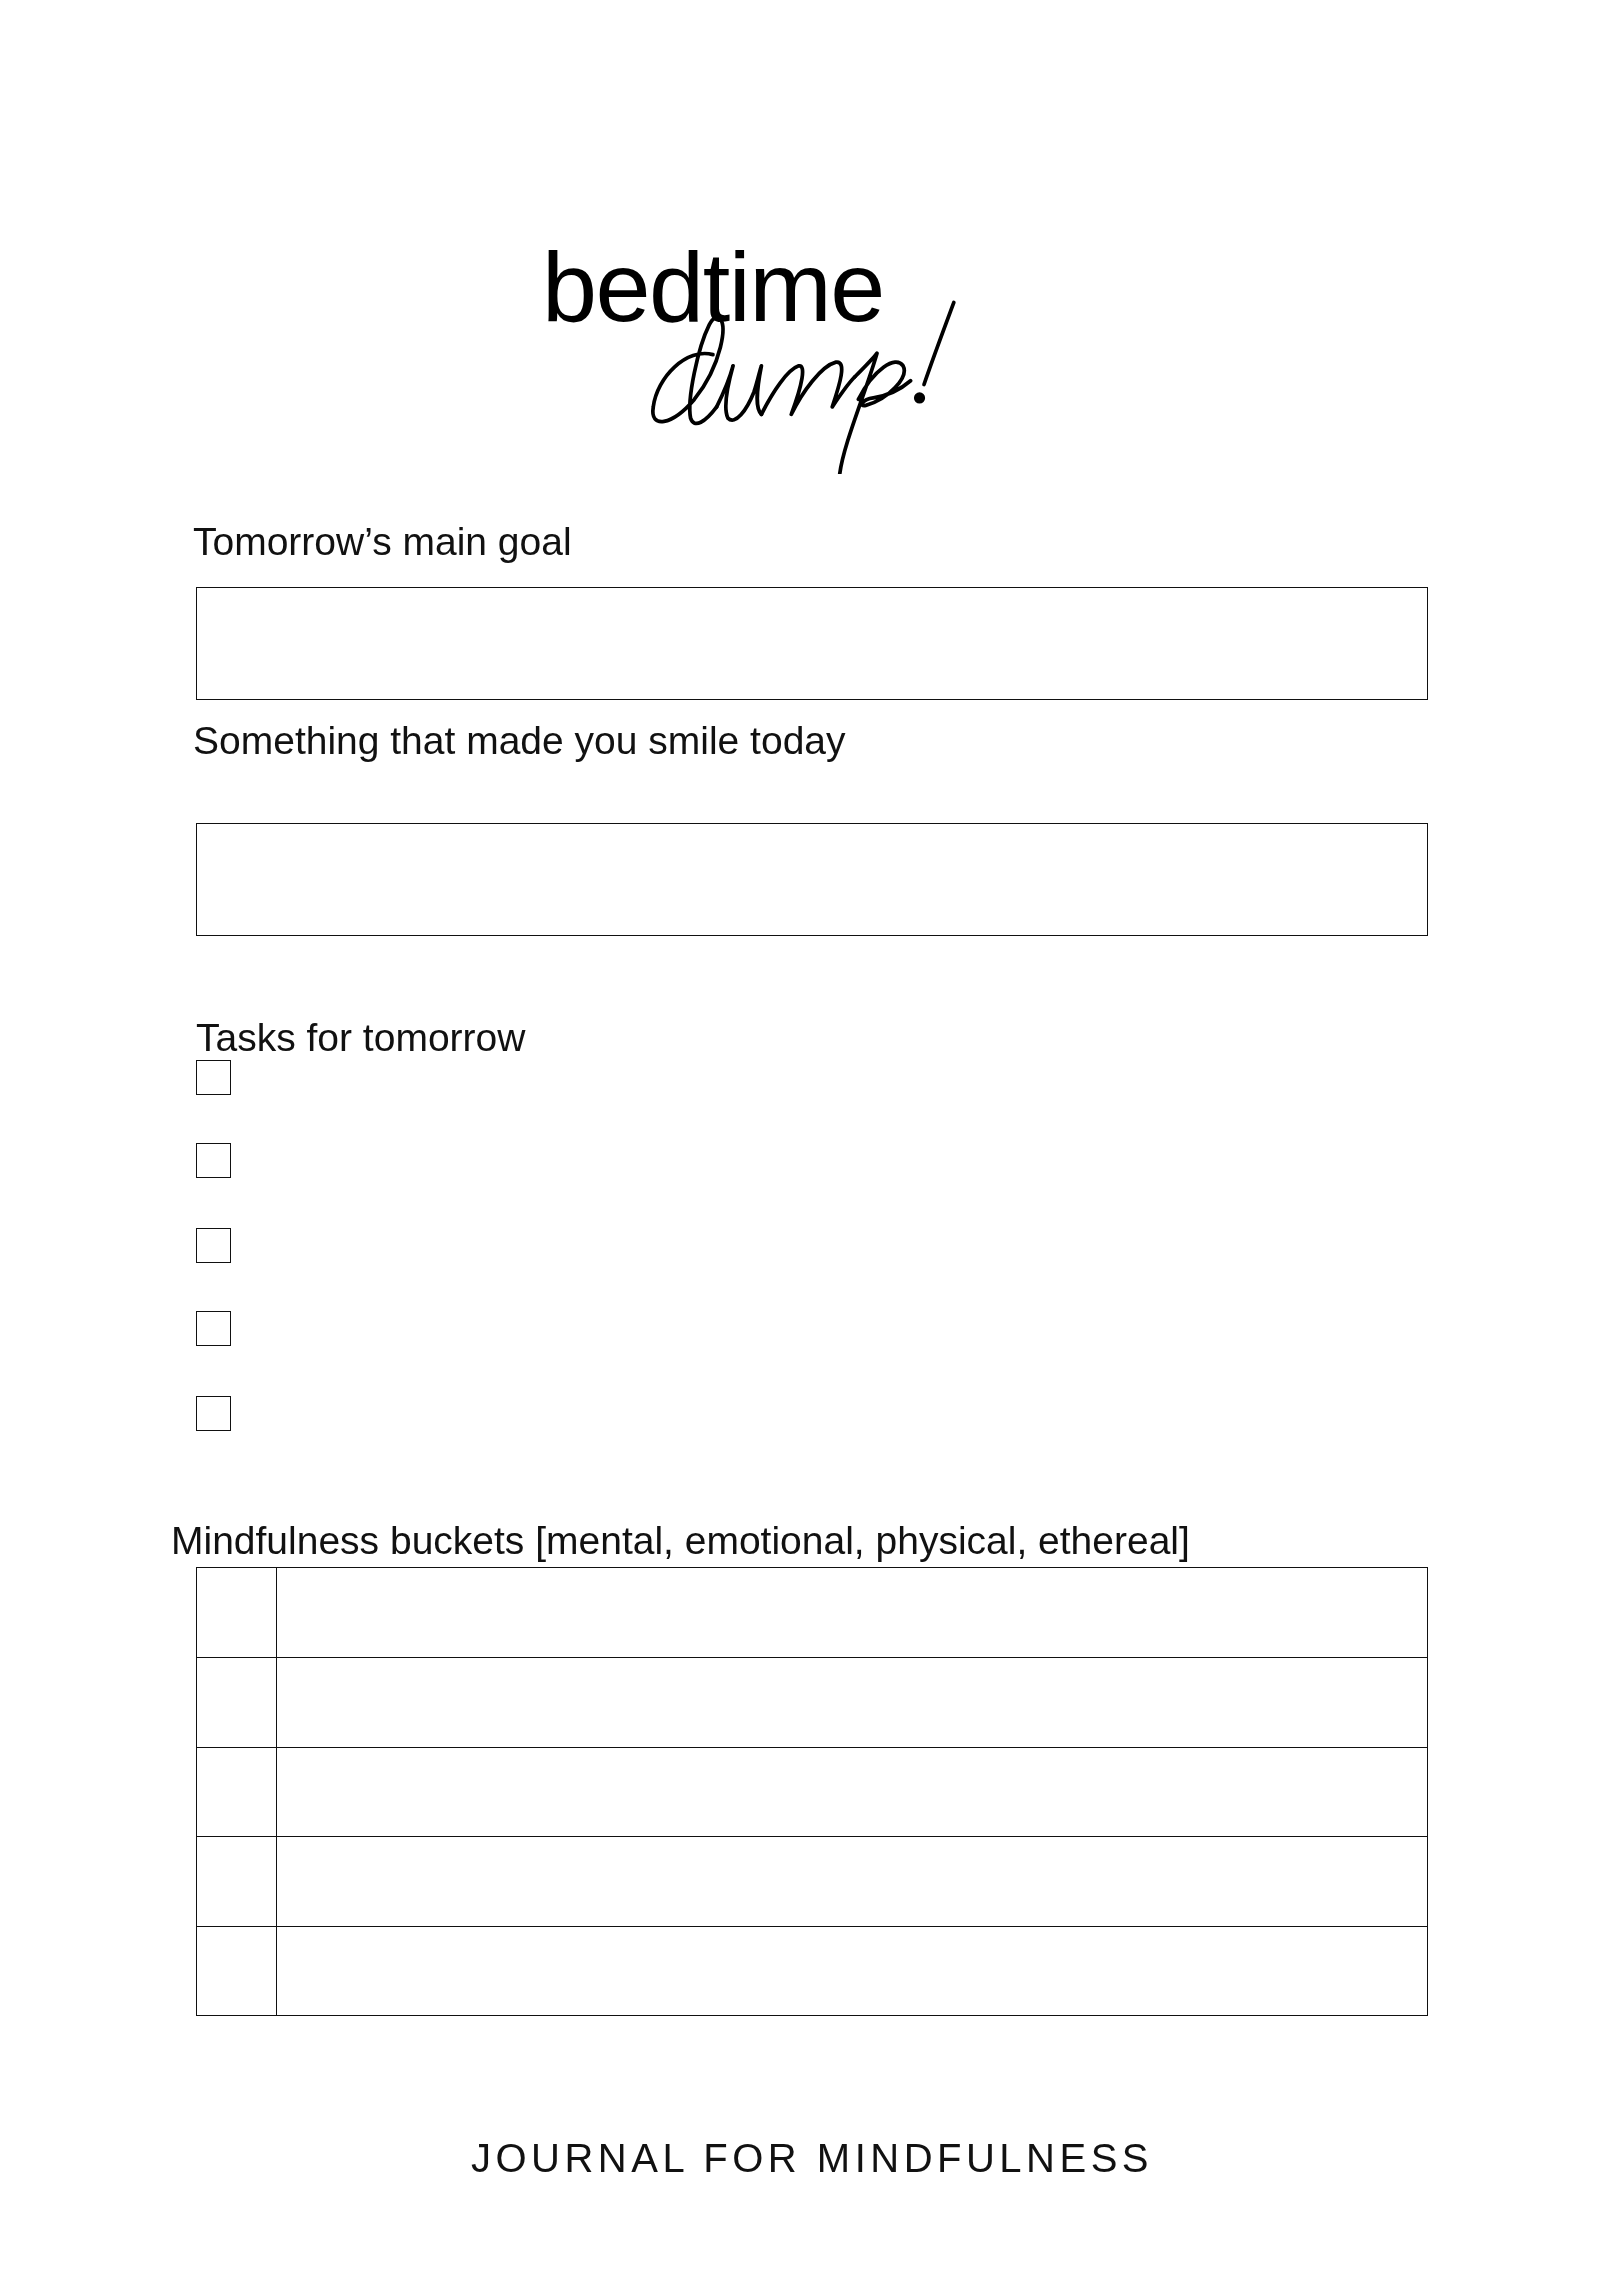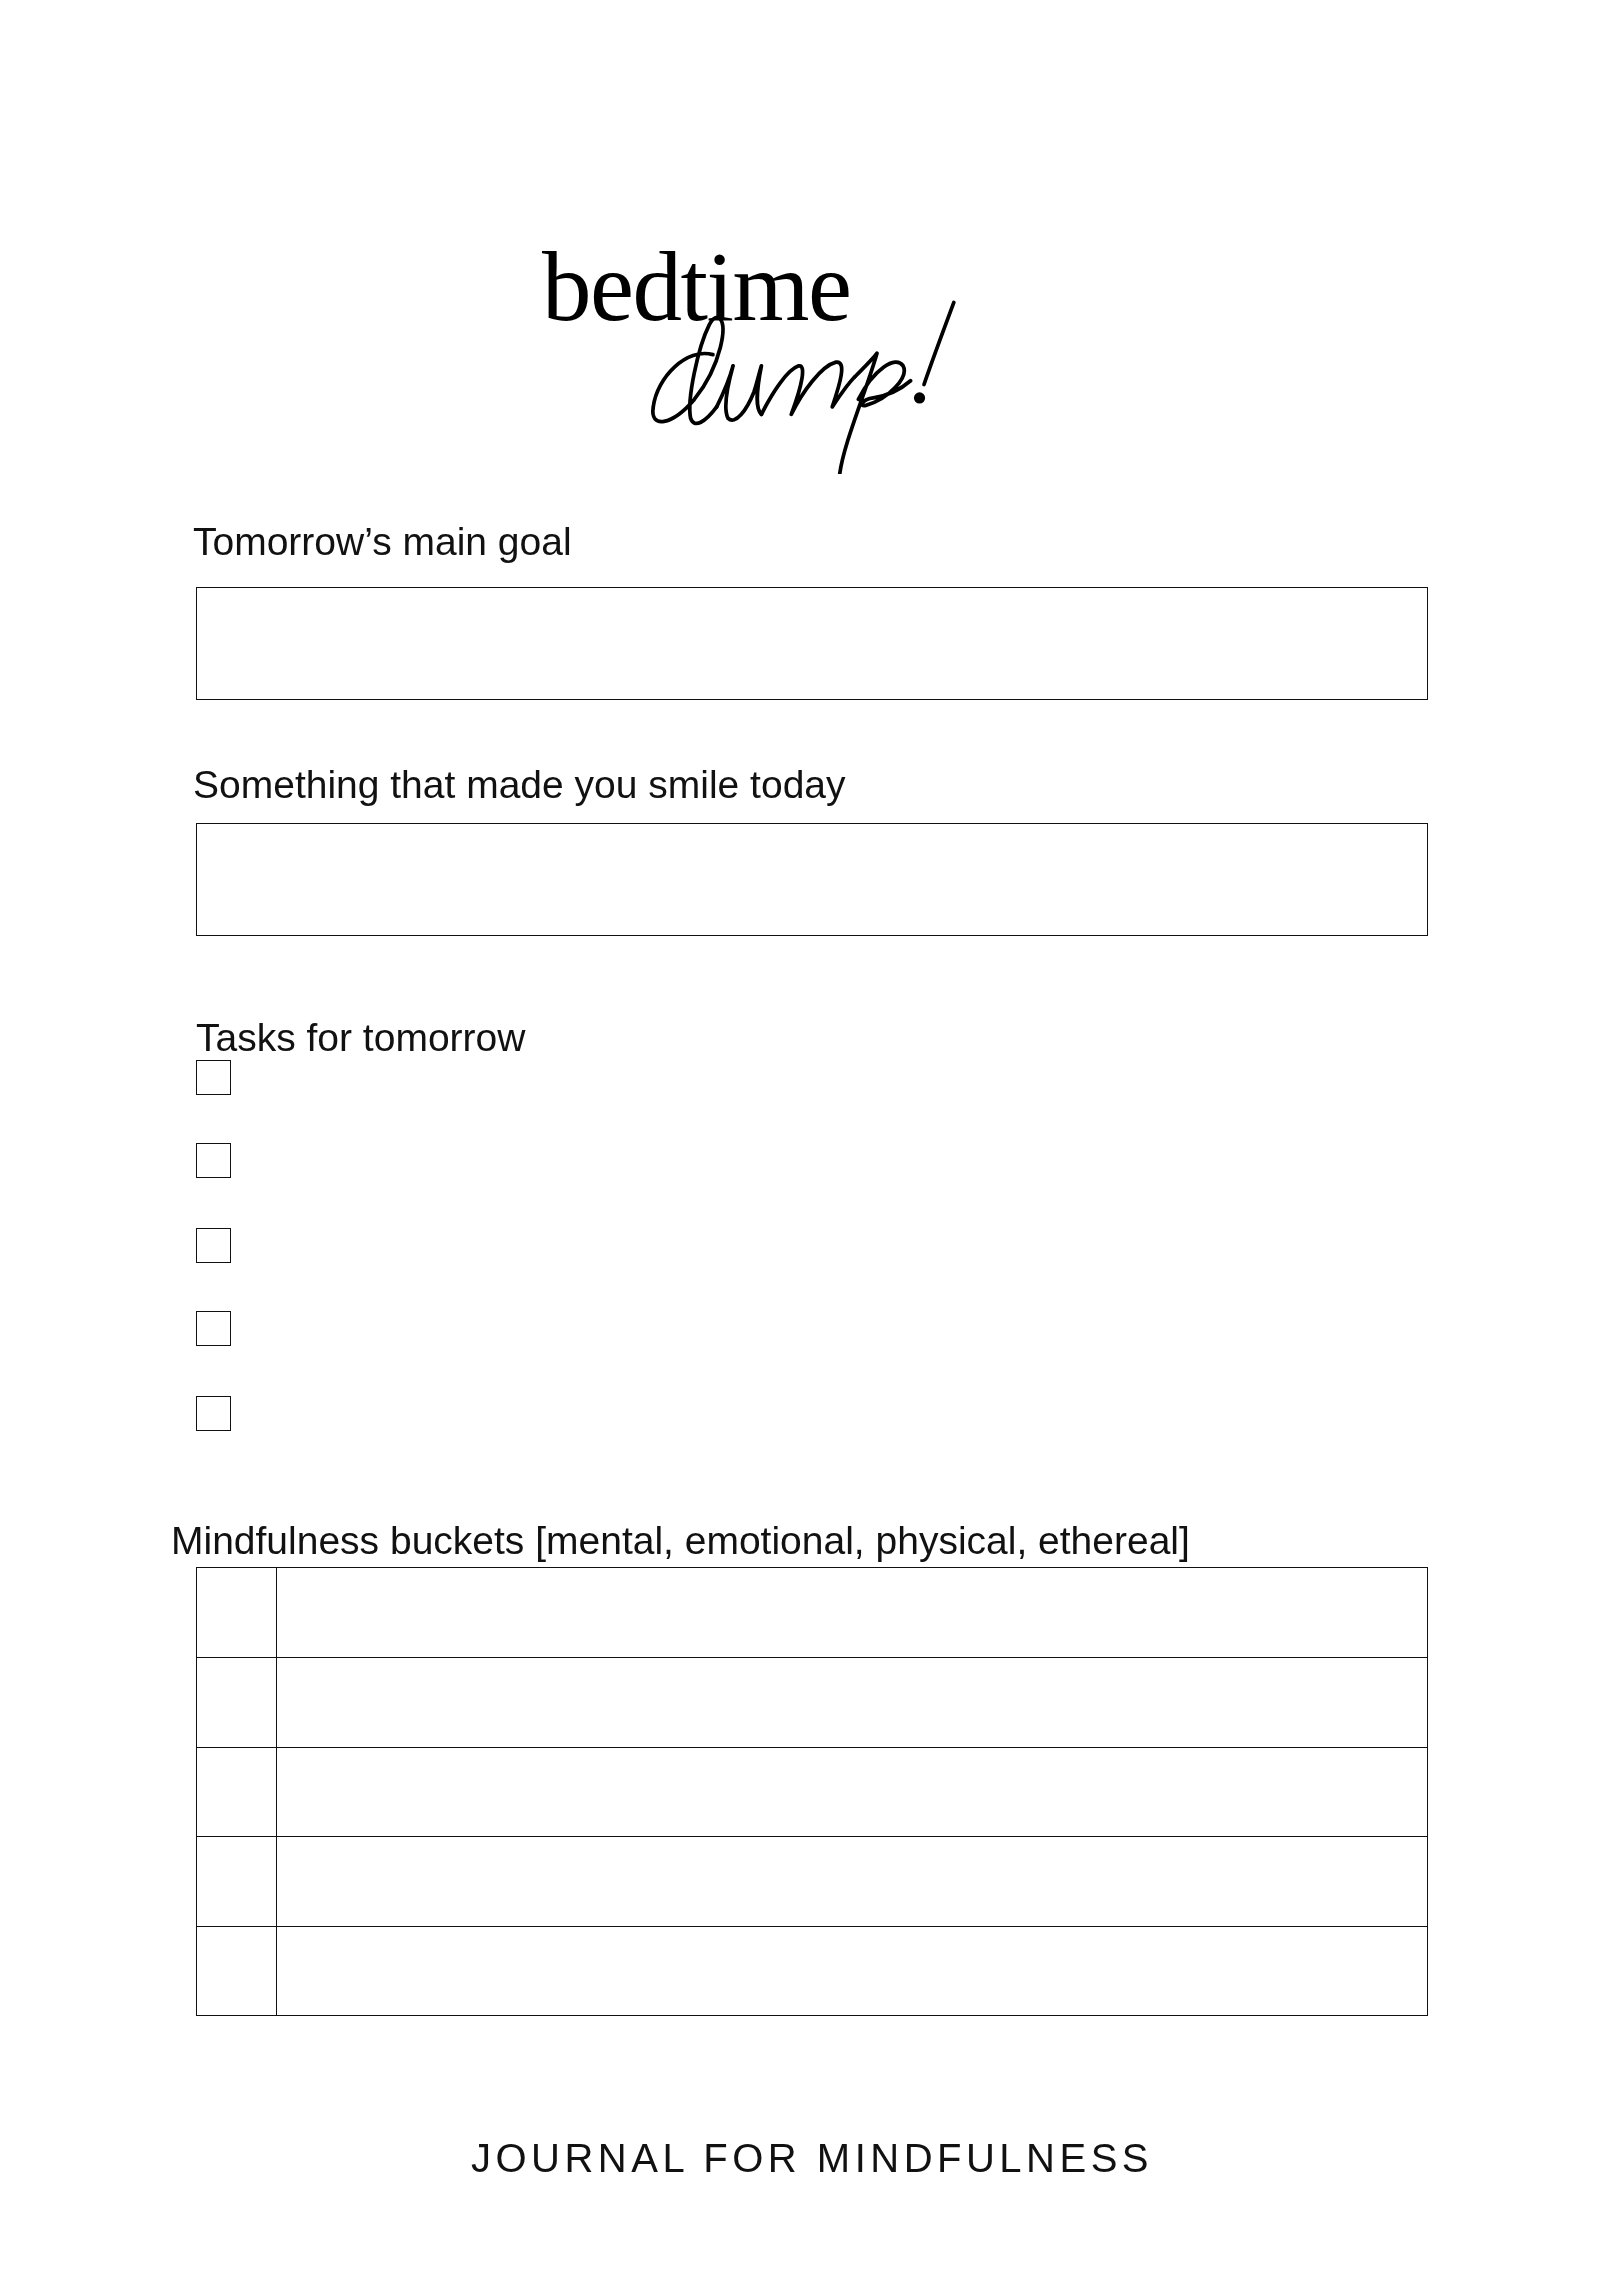--- a/index.html
+++ b/index.html
@@ -1,20 +1,20 @@
 <!DOCTYPE html>
 <html style="font-size:12px"><head>
   <meta charset="utf-8">
   <style>
     html, body { margin: 0; padding: 0; background: #ffffff; }
     body { width: 1624px; height: 2295px; position: relative; overflow: hidden;
            font-family: "DejaVu Sans", sans-serif; color: #111111; }
     .abs { position: absolute; }
     .title-main { left: 542px; top: 237px; font-size: 99px; font-weight: 200;
-                  letter-spacing: -1.5px; line-height: 1; font-family: Liberation Serif, serif;
+                  letter-spacing: -1.5px; line-height: 1; font-family: Liberation Sans, sans-serif;
                   color: #000; -webkit-text-stroke: 0px; font-weight: normal; transform: scaleY(1.0); }
     .title-script { left: 642px; top: 295px; width: 388px; height: 179px; }
     .label { font-size: 39px; line-height: 1; color: #111; white-space: nowrap; font-family: "Liberation Sans", sans-serif; }
     .box { border: 1.9px solid #111; box-sizing: border-box; background: #fff; }
     .check { width: 35px; height: 35px; border: 1.9px solid #111; box-sizing: border-box; background: #fff; }
     .table { left: 196px; top: 1567px; width: 1232px; height: 449px; border: 1.9px solid #111;
              box-sizing: border-box; }
     .trow { position: absolute; left: 0; width: 100%; height: 90px; border-bottom: 1.9px solid #111; box-sizing: border-box; }
     .trow:last-child { border-bottom: none; }
     .tcell-a { position: absolute; left: 0; top: 0; width: 80px; height: 100%; border-right: 1.9px solid #111; box-sizing: border-box; }
@@ -37,21 +37,21 @@
 
   <path d="M285,110 C300,95 310,85 315,78 C300,130 270,200 265,240 M290,140 C310,100 340,80 350,95 C358,110 330,140 300,148 C290,150 295,140 310,138 C330,135 345,128 360,115"></path>
 
   <path d="M418,10 C405,45 390,85 378,120"></path>
   <circle cx="372" cy="138" r="5" fill="#000"></circle>
 </svg>
 
 <div class="abs label" style="left:193px; top:522px;">Tomorrow’s main goal</div>
 <div class="abs box" style="left:196px; top:587px; width:1232px; height:113px;"></div>
 
-<div class="abs label" style="left:193px; top:721px;margin-top:44px;">Something that made you smile today</div>
+<div class="abs label" style="left:193px; top:721px;">Something that made you smile today</div>
 <div class="abs box" style="left:196px; top:823px; width:1232px; height:113px;"></div>
 
 <div class="abs label" style="left:196px; top:1018px;">Tasks for tomorrow</div>
 <div class="abs check" style="left:196px; top:1060px;"></div>
 <div class="abs check" style="left:196px; top:1143px;"></div>
 <div class="abs check" style="left:196px; top:1228px;"></div>
 <div class="abs check" style="left:196px; top:1311px;"></div>
 <div class="abs check" style="left:196px; top:1396px;"></div>
 
 <div class="abs label" style="left:171px; top:1521px;">Mindfulness buckets [mental, emotional, physical, ethereal]</div>

